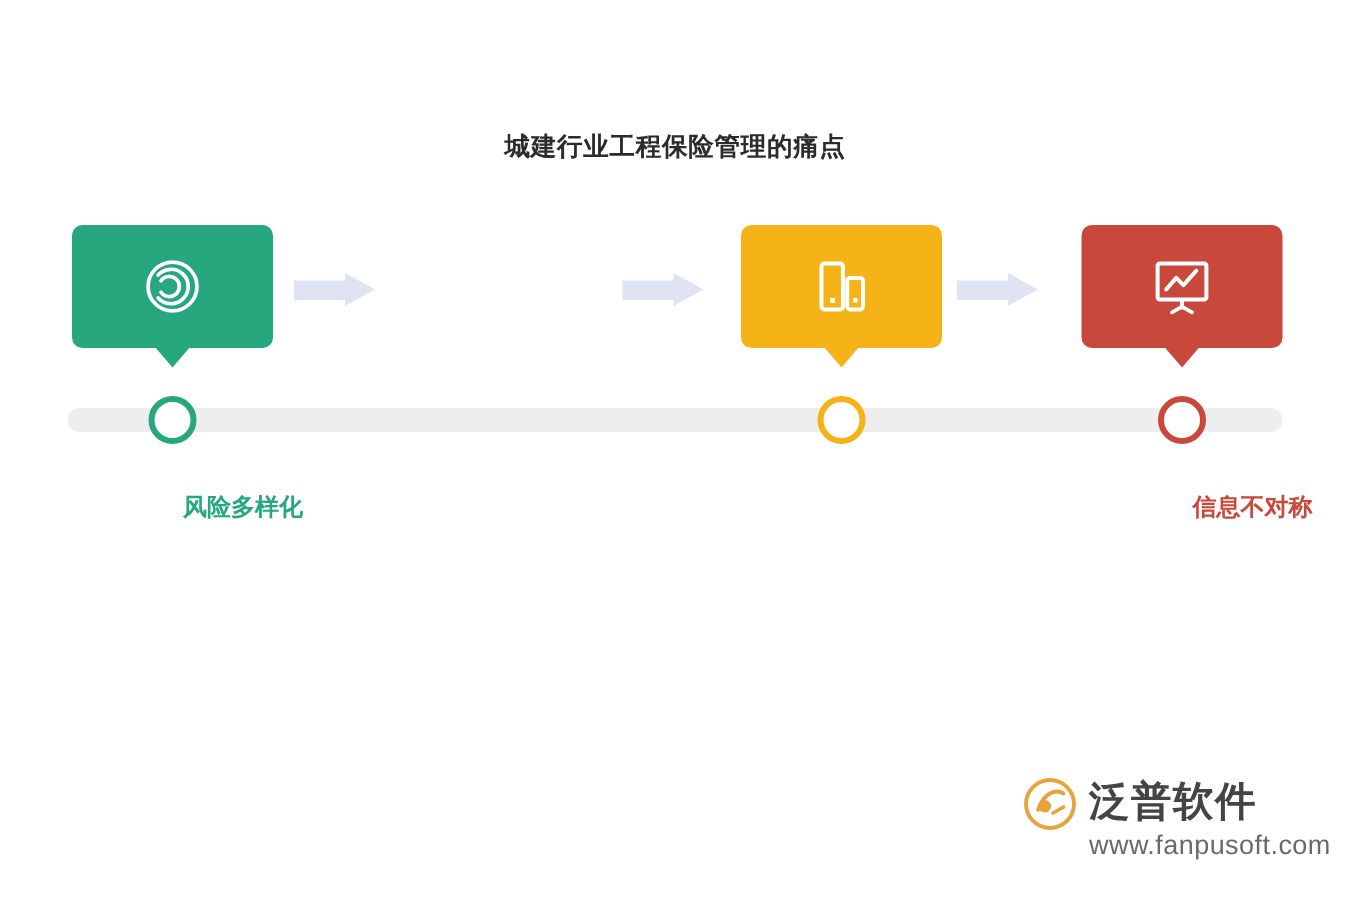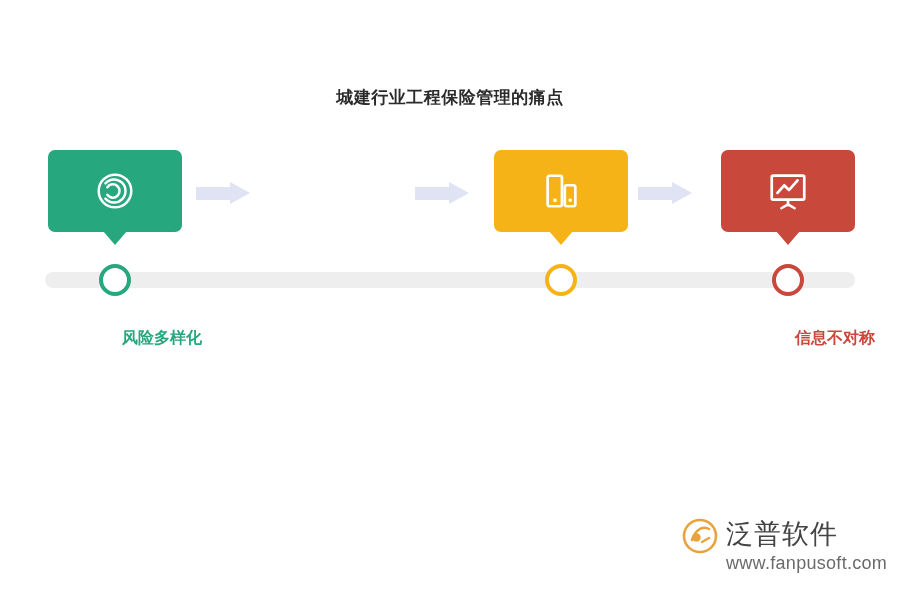--- a/index.html
+++ b/index.html
@@ -137,21 +137,21 @@
     left: 0;
     top: 2px;
     width: 36px;
     height: 36px;
   }
   #logo .brand {
     position: absolute;
     left: 44px;
     top: 0;
     font-size: 27px;
-    font-weight: normal;
+    font-weight: bold;
     color: #444444;
     letter-spacing: 1px;
   }
   #logo .site {
     position: absolute;
     left: 44px;
     top: 37px;
     font-size: 18px;
     color: #6a6a6a;
     letter-spacing: 0.3px;

